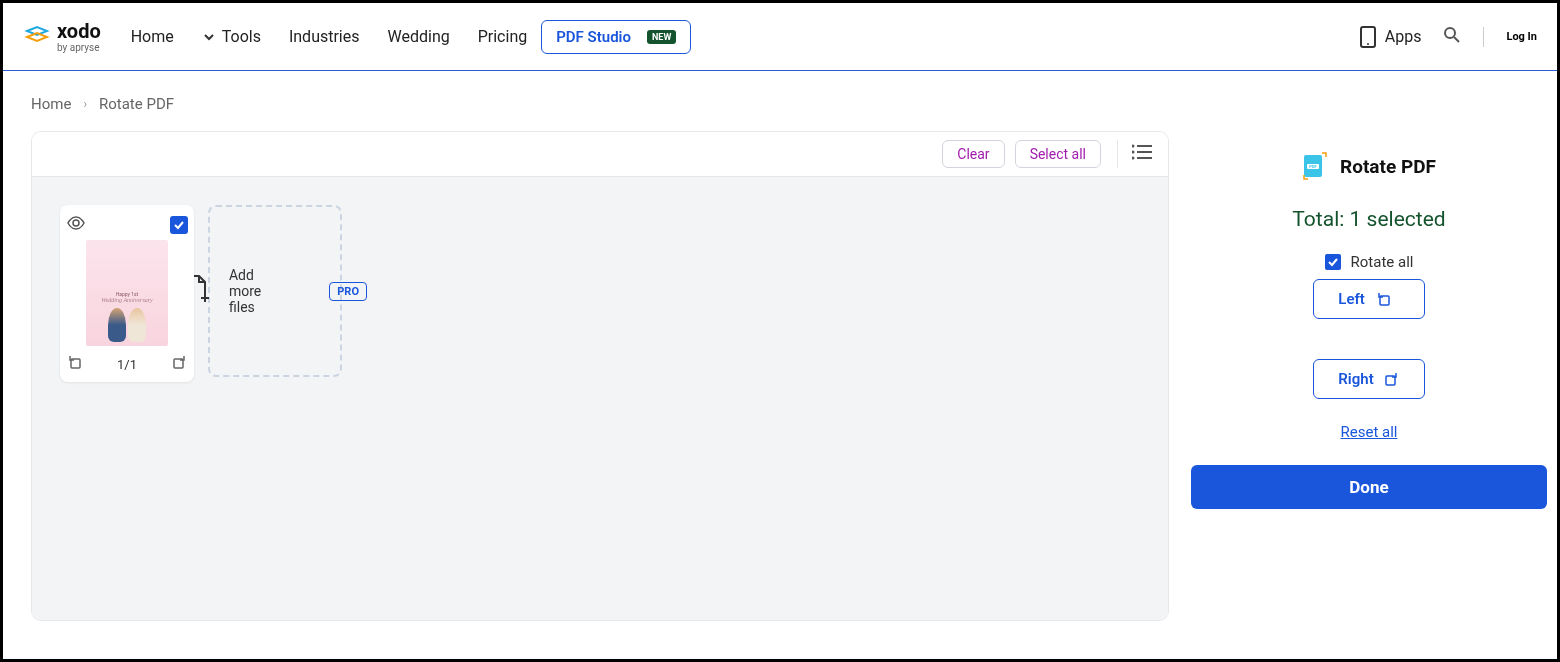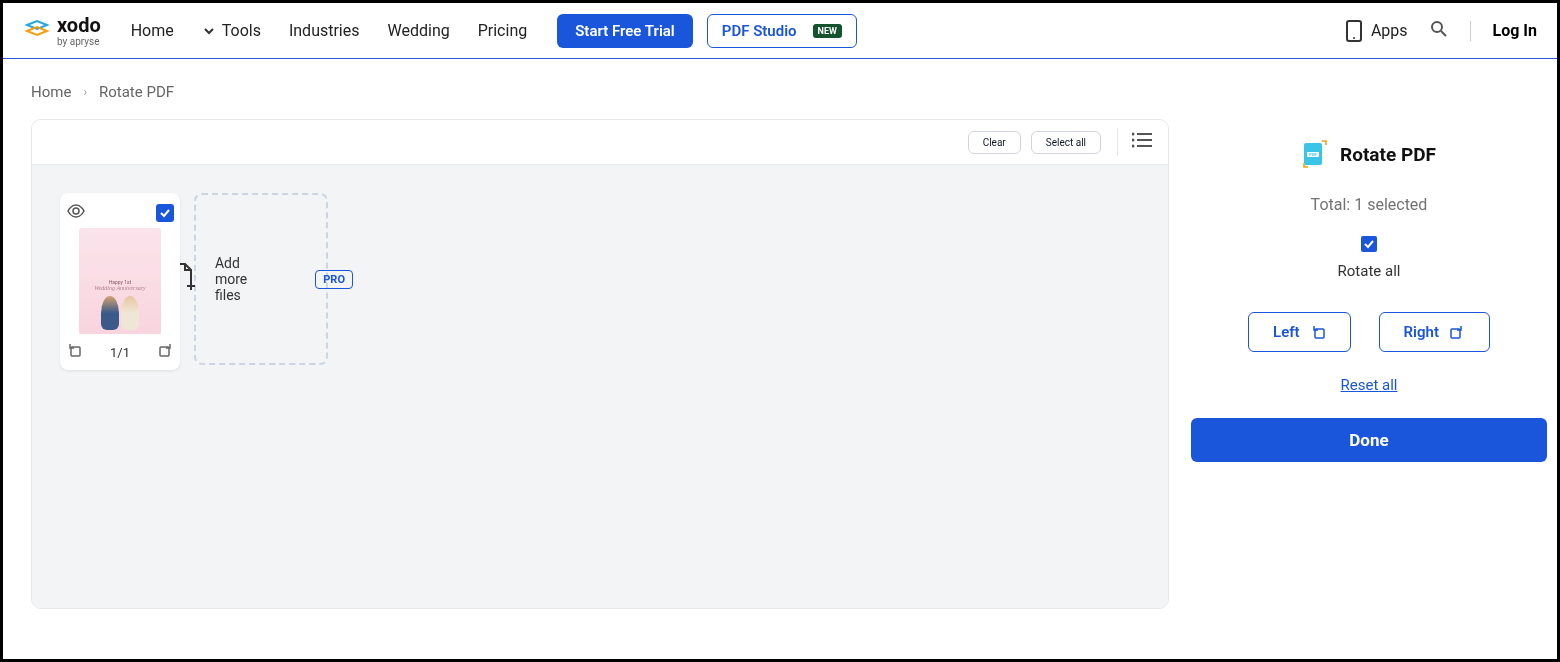--- a/index.html
+++ b/index.html
@@ -1,48 +1,48 @@
 <!DOCTYPE html>
 <html><head>
 <meta charset="utf-8">
 <style>
 * { margin: 0; padding: 0; box-sizing: border-box; font-family: -apple-system, BlinkMacSystemFont, "Segoe UI", Roboto, Arial, sans-serif; }
 body { background: #fff; border: 3px solid #000; height: 662px; width: 1560px; overflow: hidden; }
 
 
-.header { display: flex; align-items: center; height: 56px; padding: 0 20px; border-bottom: 1px solid #2b5adb; background: #fff; }
+.header { display: flex; align-items: center; height: 68px; padding: 0 20px; border-bottom: 1px solid #2b5adb; background: #fff; }
 .logo { display: flex; align-items: center; gap: 6px; margin-right: 30px; }
 .logo-icon { width: 28px; height: 28px; }
 .logo-text { display: flex; flex-direction: column; line-height: 1; }
 .logo-brand { font-size: 20px; font-weight: 700; color: #111; }
 .logo-sub { font-size: 10px; color: #666; margin-top: 2px; }
 .nav { display: flex; align-items: center; gap: 28px; }
 .nav-item { font-size: 16px; color: #222; cursor: pointer; display: flex; align-items: center; gap: 6px; }
 .btn-primary { background: #1a56db; color: #fff; border: none; border-radius: 6px; padding: 8px 18px; font-size: 15px; font-weight: 600; cursor: pointer; margin-left: 30px; }
 .btn-outline { background: #fff; color: #1a56db; border: 1px solid #1a56db; border-radius: 6px; padding: 7px 14px; font-size: 15px; font-weight: 600; cursor: pointer; margin-left: 14px; display: flex; align-items: center; gap: 16px; }
 .badge-new { background: #14532d; color: #fff; font-size: 9px; font-weight: 700; padding: 2px 5px; border-radius: 3px; }
 .header-right { margin-left: auto; display: flex; align-items: center; gap: 22px; }
 .apps-link { display: flex; align-items: center; gap: 8px; font-size: 16px; color: #222; cursor: pointer; }
 .icon-btn { cursor: pointer; color: #555; }
 .divider { width: 1px; height: 20px; background: #ccc; }
-.login { font-size: 16px; font-weight: 700; color: #000; cursor: pointer; }
+.login { font-size: 11px; font-weight: 700; color: #000; cursor: pointer; }
 
 
 .breadcrumb { display: flex; align-items: center; gap: 12px; padding: 24px 28px 18px; font-size: 15px; color: #666; }
 .breadcrumb-chev { color: #999; font-size: 12px; }
 
 
 .main { display: flex; padding: 0 28px; gap: 40px; }
 .workspace { flex: 1; border: 1px solid #e5e7eb; border-radius: 10px; overflow: hidden; height: 490px; }
 .toolbar { display: flex; align-items: center; justify-content: flex-end; gap: 10px; padding: 8px 12px; border-bottom: 1px solid #e5e7eb; background: #fff; }
-.tool-btn { border: 1px solid #d1d5db; background: #fff; color: #0f172a; border-radius: 6px; padding: 5px 14px; font-size: 10px; cursor: pointer; }
+.tool-btn { border: 1px solid #d1d5db; background: #fff; color: #a21caf; border-radius: 6px; padding: 5px 14px; font-size: 14px; cursor: pointer; }
 .list-icon { cursor: pointer; color: #555; padding: 4px; border-left: 1px solid #e5e7eb; margin-left: 6px; padding-left: 14px; }
 .canvas { background: #f3f4f6; height: 100%; padding: 28px; display: flex; gap: 14px; align-items: flex-start; }
 
-.thumb-card { width: 120px; background: #fff; border-radius: 8px; padding: 10px 4px 8px; position: relative; box-shadow: 0 1px 3px rgba(0,0,0,0.08); }
+.thumb-card { width: 134px; background: #fff; border-radius: 8px; padding: 10px 4px 8px; position: relative; box-shadow: 0 1px 3px rgba(0,0,0,0.08); }
 .thumb-top { display: flex; justify-content: space-between; align-items: center; margin-bottom: 6px; padding: 0 2px; }
 .eye-icon { color: #555; }
 .checkbox-checked { width: 18px; height: 18px; background: #1a56db; border-radius: 3px; display: flex; align-items: center; justify-content: center; }
 .thumb-img { width: 82px; height: 106px; margin: 0 auto; background: linear-gradient(180deg, #fce4ec 0%, #f8d4de 100%); border-radius: 2px; display: flex; flex-direction: column; align-items: center; justify-content: center; position: relative; overflow: hidden; }
 .thumb-img-text1 { font-size: 5px; color: #8b5a6b; margin-top: 8px; }
 .thumb-img-text2 { font-size: 6px; color: #b08090; font-style: italic; font-family: cursive; }
 .thumb-figures { position: absolute; bottom: 4px; display: flex; gap: 2px; }
 .fig { width: 18px; height: 34px; border-radius: 50% 50% 6px 6px; }
 .fig1 { background: linear-gradient(180deg, #d4a373 0%, #3a5a8a 50%); }
 .fig2 { background: linear-gradient(180deg, #e8c5a0 0%, #f0e6d8 50%); }
@@ -53,24 +53,24 @@
 .add-card { width: 134px; height: 172px; border: 2px dashed #cbd5e1; border-radius: 8px; display: flex; flex-direction: row; align-items: center; justify-content: center; gap: 20px; cursor: pointer; }
 .add-icon { color: #333; }
 .add-text { font-size: 14px; color: #333; }
 .pro-badge { border: 1px solid #1a56db; color: #1a56db; font-size: 11px; font-weight: 700; padding: 2px 7px; border-radius: 4px; margin-left: 48px; }
 
 
 .sidebar { width: 320px; padding: 20px 8px; display: flex; flex-direction: column; align-items: center; }
 .side-title { display: flex; align-items: center; gap: 12px; margin-bottom: 26px; }
 .doc-icon { width: 26px; height: 30px; }
 .side-title-text { font-size: 19px; font-weight: 700; color: #111; }
-.total-text { font-size: 16px; color: #737373; margin-bottom: 22px; }
-.rotate-all { display: flex; align-items: center; gap: 10px; margin-bottom: 32px; flex-direction: column; }
+.total-text { font-size: 21px; color: #14532d; margin-bottom: 22px; }
+.rotate-all { display: flex; align-items: center; gap: 10px; margin-bottom: 8px; }
 .checkbox-sm { width: 16px; height: 16px; background: #1a56db; border-radius: 2px; display: flex; align-items: center; justify-content: center; }
-.rotate-row { display: flex; gap: 28px; margin-bottom: 24px; }
+.rotate-row { display: flex; gap: 40px; margin-bottom: 24px; flex-direction: column; }
 .rotate-btn { border: 1px solid #1a56db; background: #fff; color: #1a56db; font-weight: 600; border-radius: 6px; padding: 10px 24px; font-size: 15px; cursor: pointer; display: flex; align-items: center; gap: 10px; }
 .reset-link { color: #1a56db; text-decoration: underline; font-size: 15px; cursor: pointer; margin-bottom: 24px; }
 .done-btn { background: #1a56db; color: #fff; border: none; border-radius: 6px; padding: 12px 0; width: 356px; font-size: 17px; font-weight: 700; cursor: pointer; }
 </style>
 </head>
 <body>
 
 <div class="header">
   <div class="logo">
     <svg class="logo-icon" viewBox="0 0 28 28">
@@ -95,21 +95,20 @@
     <div class="nav-item">
         <span>Industries</span>
       </div>
     <div class="nav-item">
         <span>Wedding</span>
       </div>
     <div class="nav-item">
         <span>Pricing</span>
       </div>
   </div>
-  <button class="btn-primary">Start Free Trial</button>
   <button class="btn-outline">
     <span>PDF Studio</span>
     <span class="badge-new">NEW</span>
   </button>
   <div class="header-right">
     <div class="apps-link">
       <svg width="18" height="24" viewBox="0 0 18 24">
           <rect x="2" y="2" width="14" height="20" rx="2" fill="none" stroke="#333" stroke-width="2"></rect>
           <circle cx="9" cy="19" r="1" fill="#333"></circle>
         </svg>

